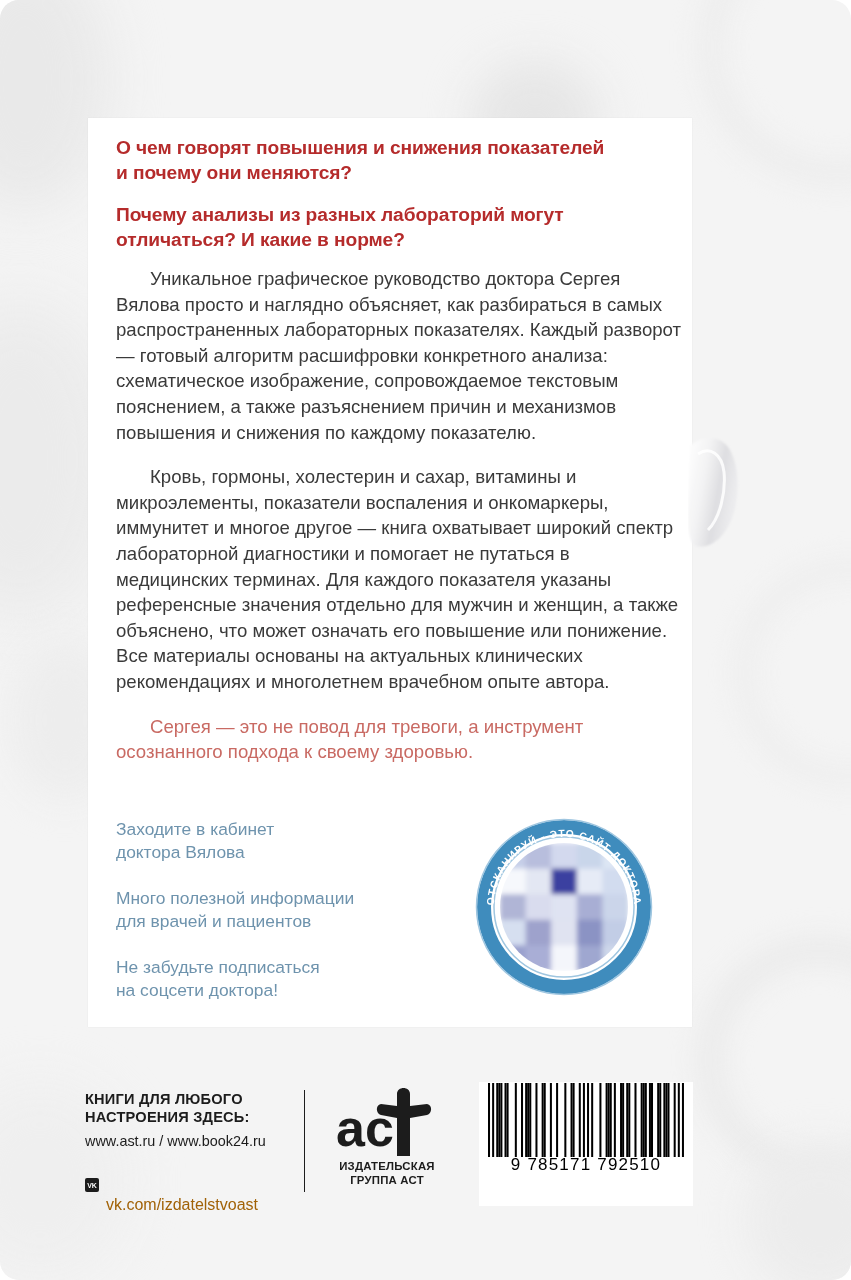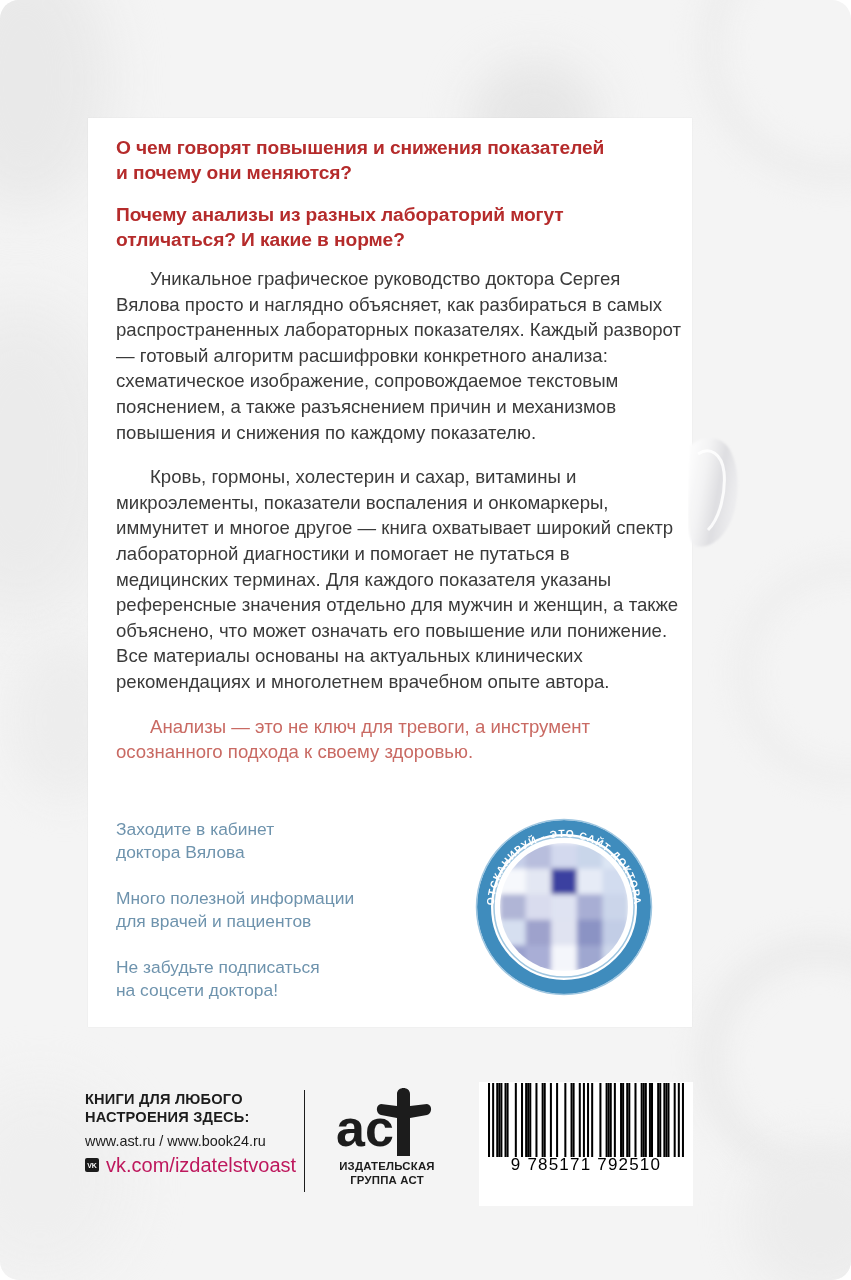--- a/index.html
+++ b/index.html
@@ -163,23 +163,24 @@
     height: 14px;
     background: #1c1c1c;
     border-radius: 2px;
     display: flex;
     align-items: center;
     justify-content: center;
     flex: 0 0 auto;
   }
   .social-icon svg { display: block; }
   .social-text {
-    color: #be185d;
-    font-size: 20px;
+    color: #a16207;
+    font-size: 16px;
     line-height: 18px;
+    margin-top: 40px;
   }
 
   #footer-divider {
     position: absolute;
     left: 304px;
     top: 12px;
     width: 1px;
     height: 102px;
     background: #1c1c1c;
   }
@@ -267,21 +268,21 @@
 и почему они меняются?</p>
 
       <p class="headline second">Почему анализы из разных лабораторий могут
 отличаться? И какие в норме?</p>
 
 
       <p class="para-dark">Уникальное графическое руководство доктора Сергея Вялова просто и наглядно объясняет, как разбираться в самых распространенных лабораторных показателях. Каждый разворот — готовый алгоритм расшифровки конкретного анализа: схематическое изображение, сопровождаемое текстовым пояснением, а также разъяснением причин и механизмов повышения и снижения по каждому показателю.</p>
 
       <p class="para-dark">Кровь, гормоны, холестерин и сахар, витамины и микроэлементы, показатели воспаления и онкомаркеры, иммунитет и многое другое — книга охватывает широкий спектр лабораторной диагностики и помогает не путаться в медицинских терминах. Для каждого показателя указаны референсные значения отдельно для мужчин и женщин, а также объяснено, что может означать его повышение или понижение. Все материалы основаны на актуальных клинических рекомендациях и многолетнем врачебном опыте автора.</p>
 
-      <p class="para-red closing">Анализы — это не ключ для тревоги, а инструмент осознанного подхода к своему здоровью.</p>
+      <p class="para-red closing">Сергея — это не повод для тревоги, а инструмент осознанного подхода к своему здоровью.</p>
     </div>
   </div>
 
   <div id="promo-row">
 
     <div id="promo-text">
       <p class="promo-line">Заходите в кабинет
 доктора Вялова</p>
       <p class="promo-line">Много полезной информации
 для врачей и пациентов</p>

